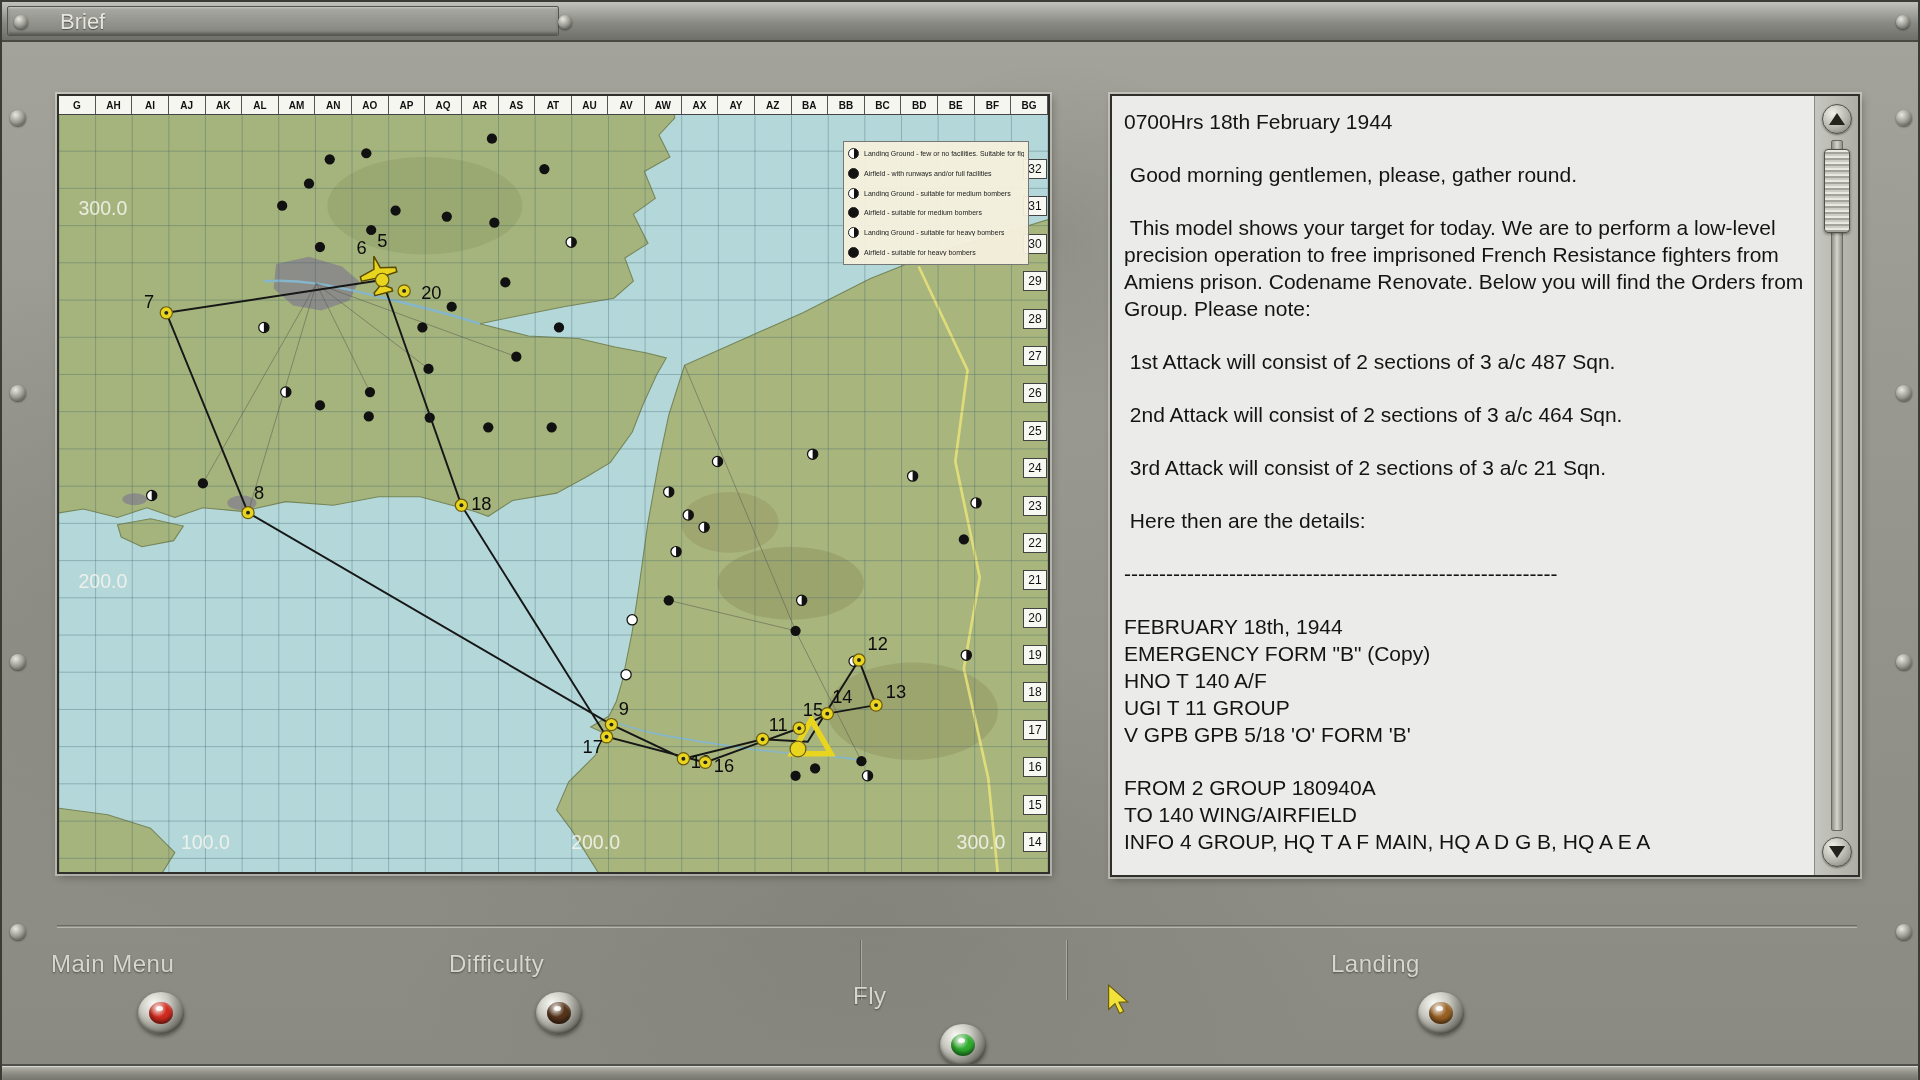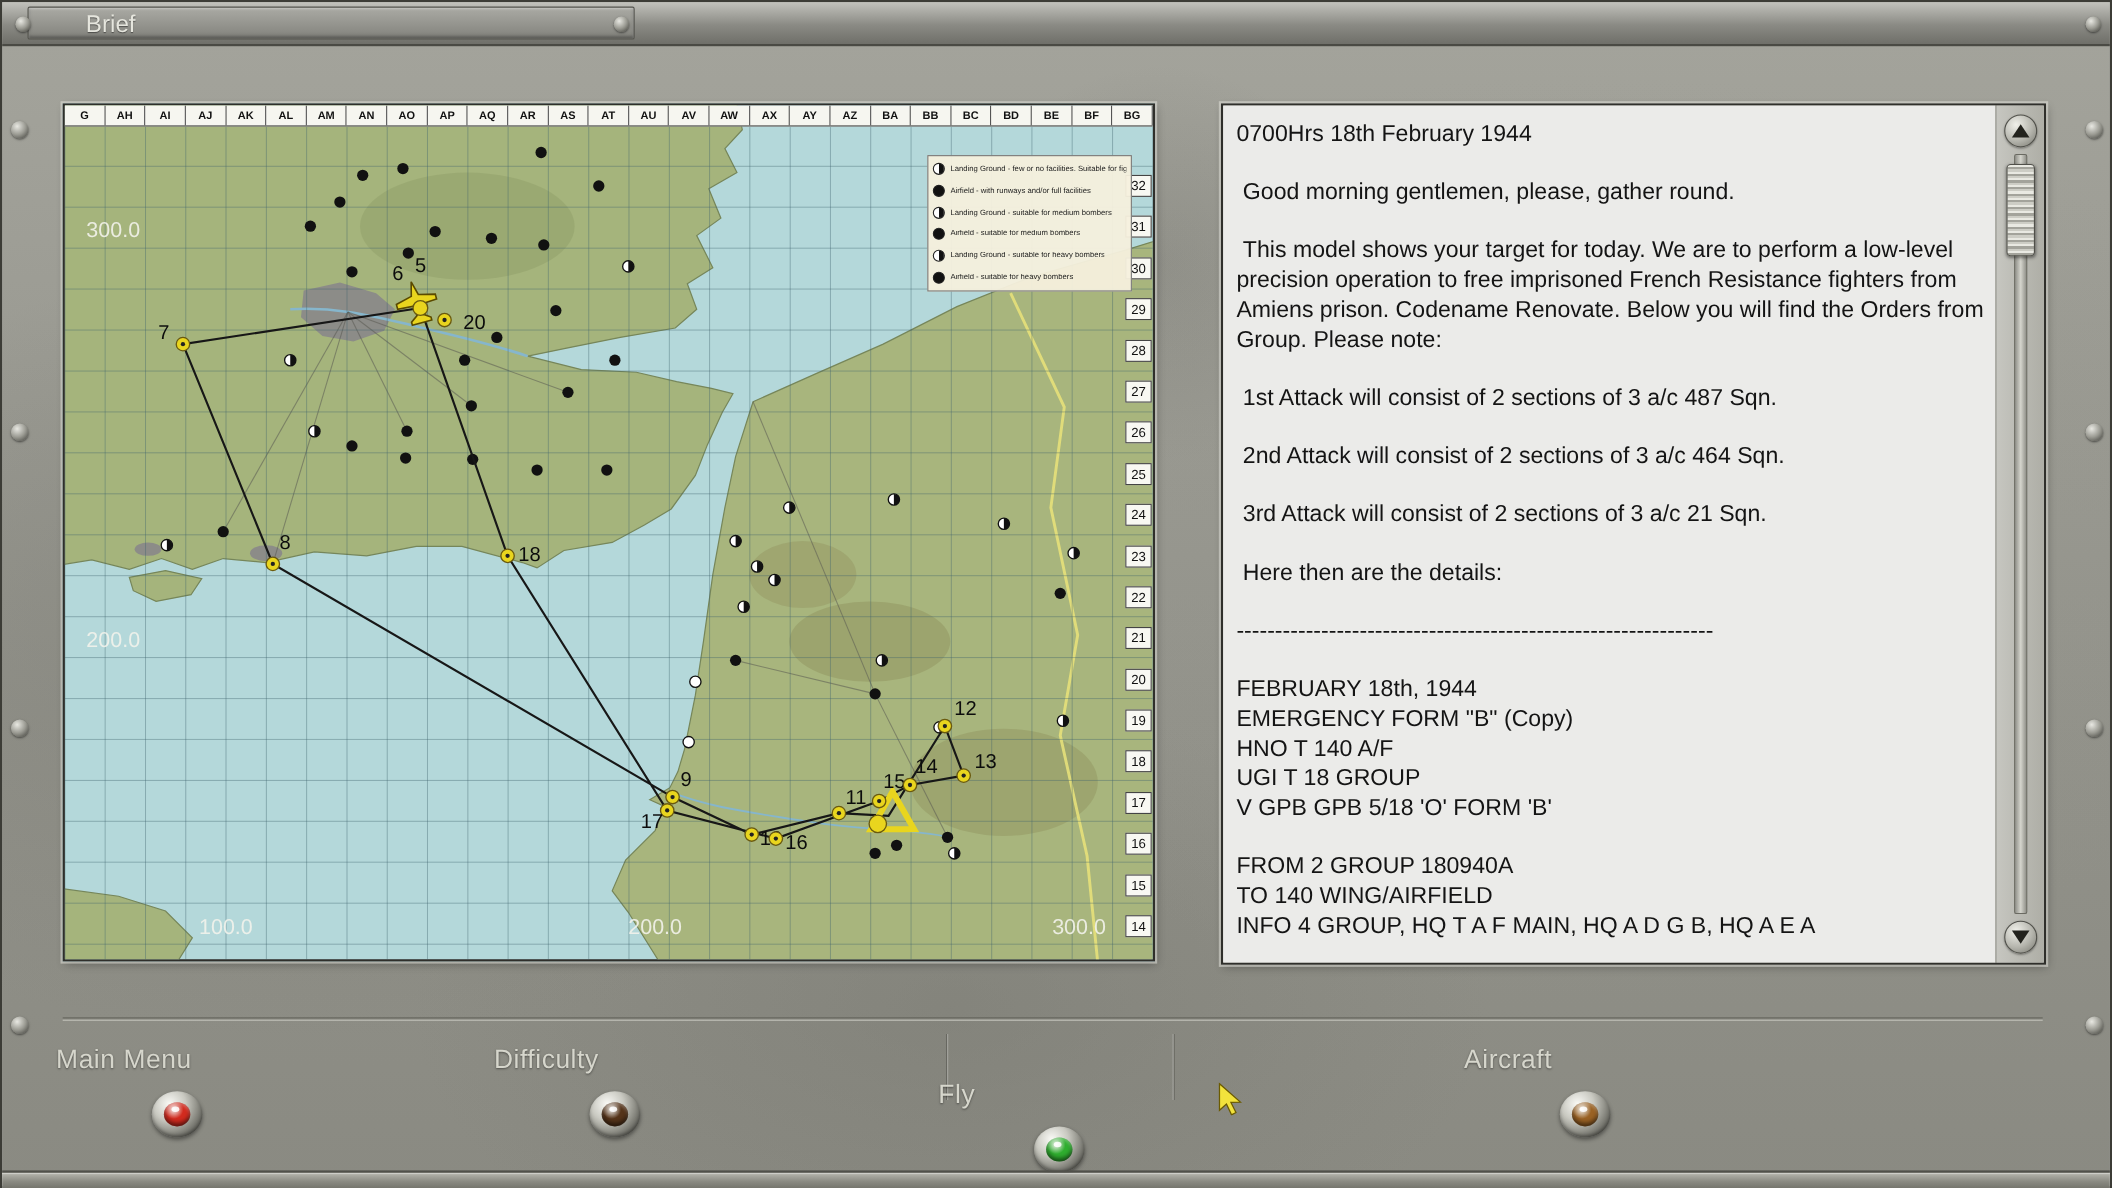--- a/index.html
+++ b/index.html
@@ -14,21 +14,21 @@
       radial-gradient(700px 400px at 45% 85%, rgba(118,118,110,0.4), transparent 70%),
       radial-gradient(300px 300px at 55% 22%, rgba(80,80,75,0.18), transparent 60%),
       linear-gradient(180deg,#a4a49c,#92928a 60%,#8a8a82);
   }
 
   
   .topbar {
     position:absolute; left:0; top:0; right:0; height:40px;
     background:linear-gradient(#c2c2bc,#8a8a84 55%,#6f6f69);
     border-bottom:2px solid #4a4a44;
-    display:flex; gap:6px; padding:4px 23px;
+    display:flex; gap:6px; padding:4px 5px;
   }
   .tb-panel {
     border:1px solid #55554f; border-radius:2px;
     background:linear-gradient(#aaaaa4,#82827c);
     box-shadow:inset 0 1px 2px rgba(255,255,255,0.4), inset 0 -2px 3px rgba(0,0,0,0.35);
     color:#e6e6de; font-size:22px; line-height:30px;
     text-shadow:0 1px 1px rgba(0,0,0,0.45);
   }
   .tb-left { width:552px; padding-left:52px; }
   .tb-right { flex:1; text-align:right; padding-right:48px; }
@@ -467,21 +467,21 @@
         <div class="bgap"></div>
         <div class="bline"> 3rd Attack will consist of 2 sections of 3 a/c 21 Sqn.</div>
         <div class="bgap"></div>
         <div class="bline"> Here then are the details:</div>
         <div class="bgap"></div>
         <div class="bline">--------------------------------------------------------------</div>
         <div class="bgap"></div>
         <div class="bline">FEBRUARY 18th, 1944</div>
         <div class="bline">EMERGENCY FORM "B" (Copy)</div>
         <div class="bline">HNO T 140 A/F</div>
-        <div class="bline">UGI T 18 GROUP</div>
+        <div class="bline">UGI T 11 GROUP</div>
         <div class="bline">V GPB GPB 5/18 'O' FORM 'B'</div>
         <div class="bgap"></div>
         <div class="bline">FROM 2 GROUP 180940A</div>
         <div class="bline">TO 140 WING/AIRFIELD</div>
         <div class="bline">INFO 4 GROUP, HQ T A F MAIN, HQ A D G B, HQ A E A</div>
       </div>
     <div class="scrollbar">
       <div class="sb-btn sb-up">
         <span class="tri-up"></span>
       </div>
@@ -515,21 +515,21 @@
       </div>
       <div class="fbtn" style="left: 961px; margin-top: 32px;">
         <div class="fbtn-label">Fly</div>
         <div class="led-outer">
           <div class="led-dome" style="background: radial-gradient(circle at 38% 30%, rgba(255, 255, 255, 0.55) 0%, rgb(47, 174, 47) 40%, rgb(47, 174, 47) 70%, rgba(0, 0, 0, 0.45) 100%);">
             <div class="led-glint"></div>
           </div>
         </div>
       </div>
       <div class="fbtn" style="left: 1439px;">
-        <div class="fbtn-label">Aircraft</div>
+        <div class="fbtn-label">Landing</div>
         <div class="led-outer">
           <div class="led-dome" style="background: radial-gradient(circle at 38% 30%, rgba(255, 255, 255, 0.55) 0%, rgb(154, 98, 36) 40%, rgb(154, 98, 36) 70%, rgba(0, 0, 0, 0.45) 100%);">
             <div class="led-glint"></div>
           </div>
         </div>
       </div>
     </div>
 
   <svg class="cursor" width="26" height="30" viewBox="0 0 20 26">
     <polygon points="1,1 1,22 6.5,17 10.5,25.5 14,23.7 10,15.8 17.5,15.5" fill="#f2e23c" stroke="#6b5b00" stroke-width="1"></polygon>

